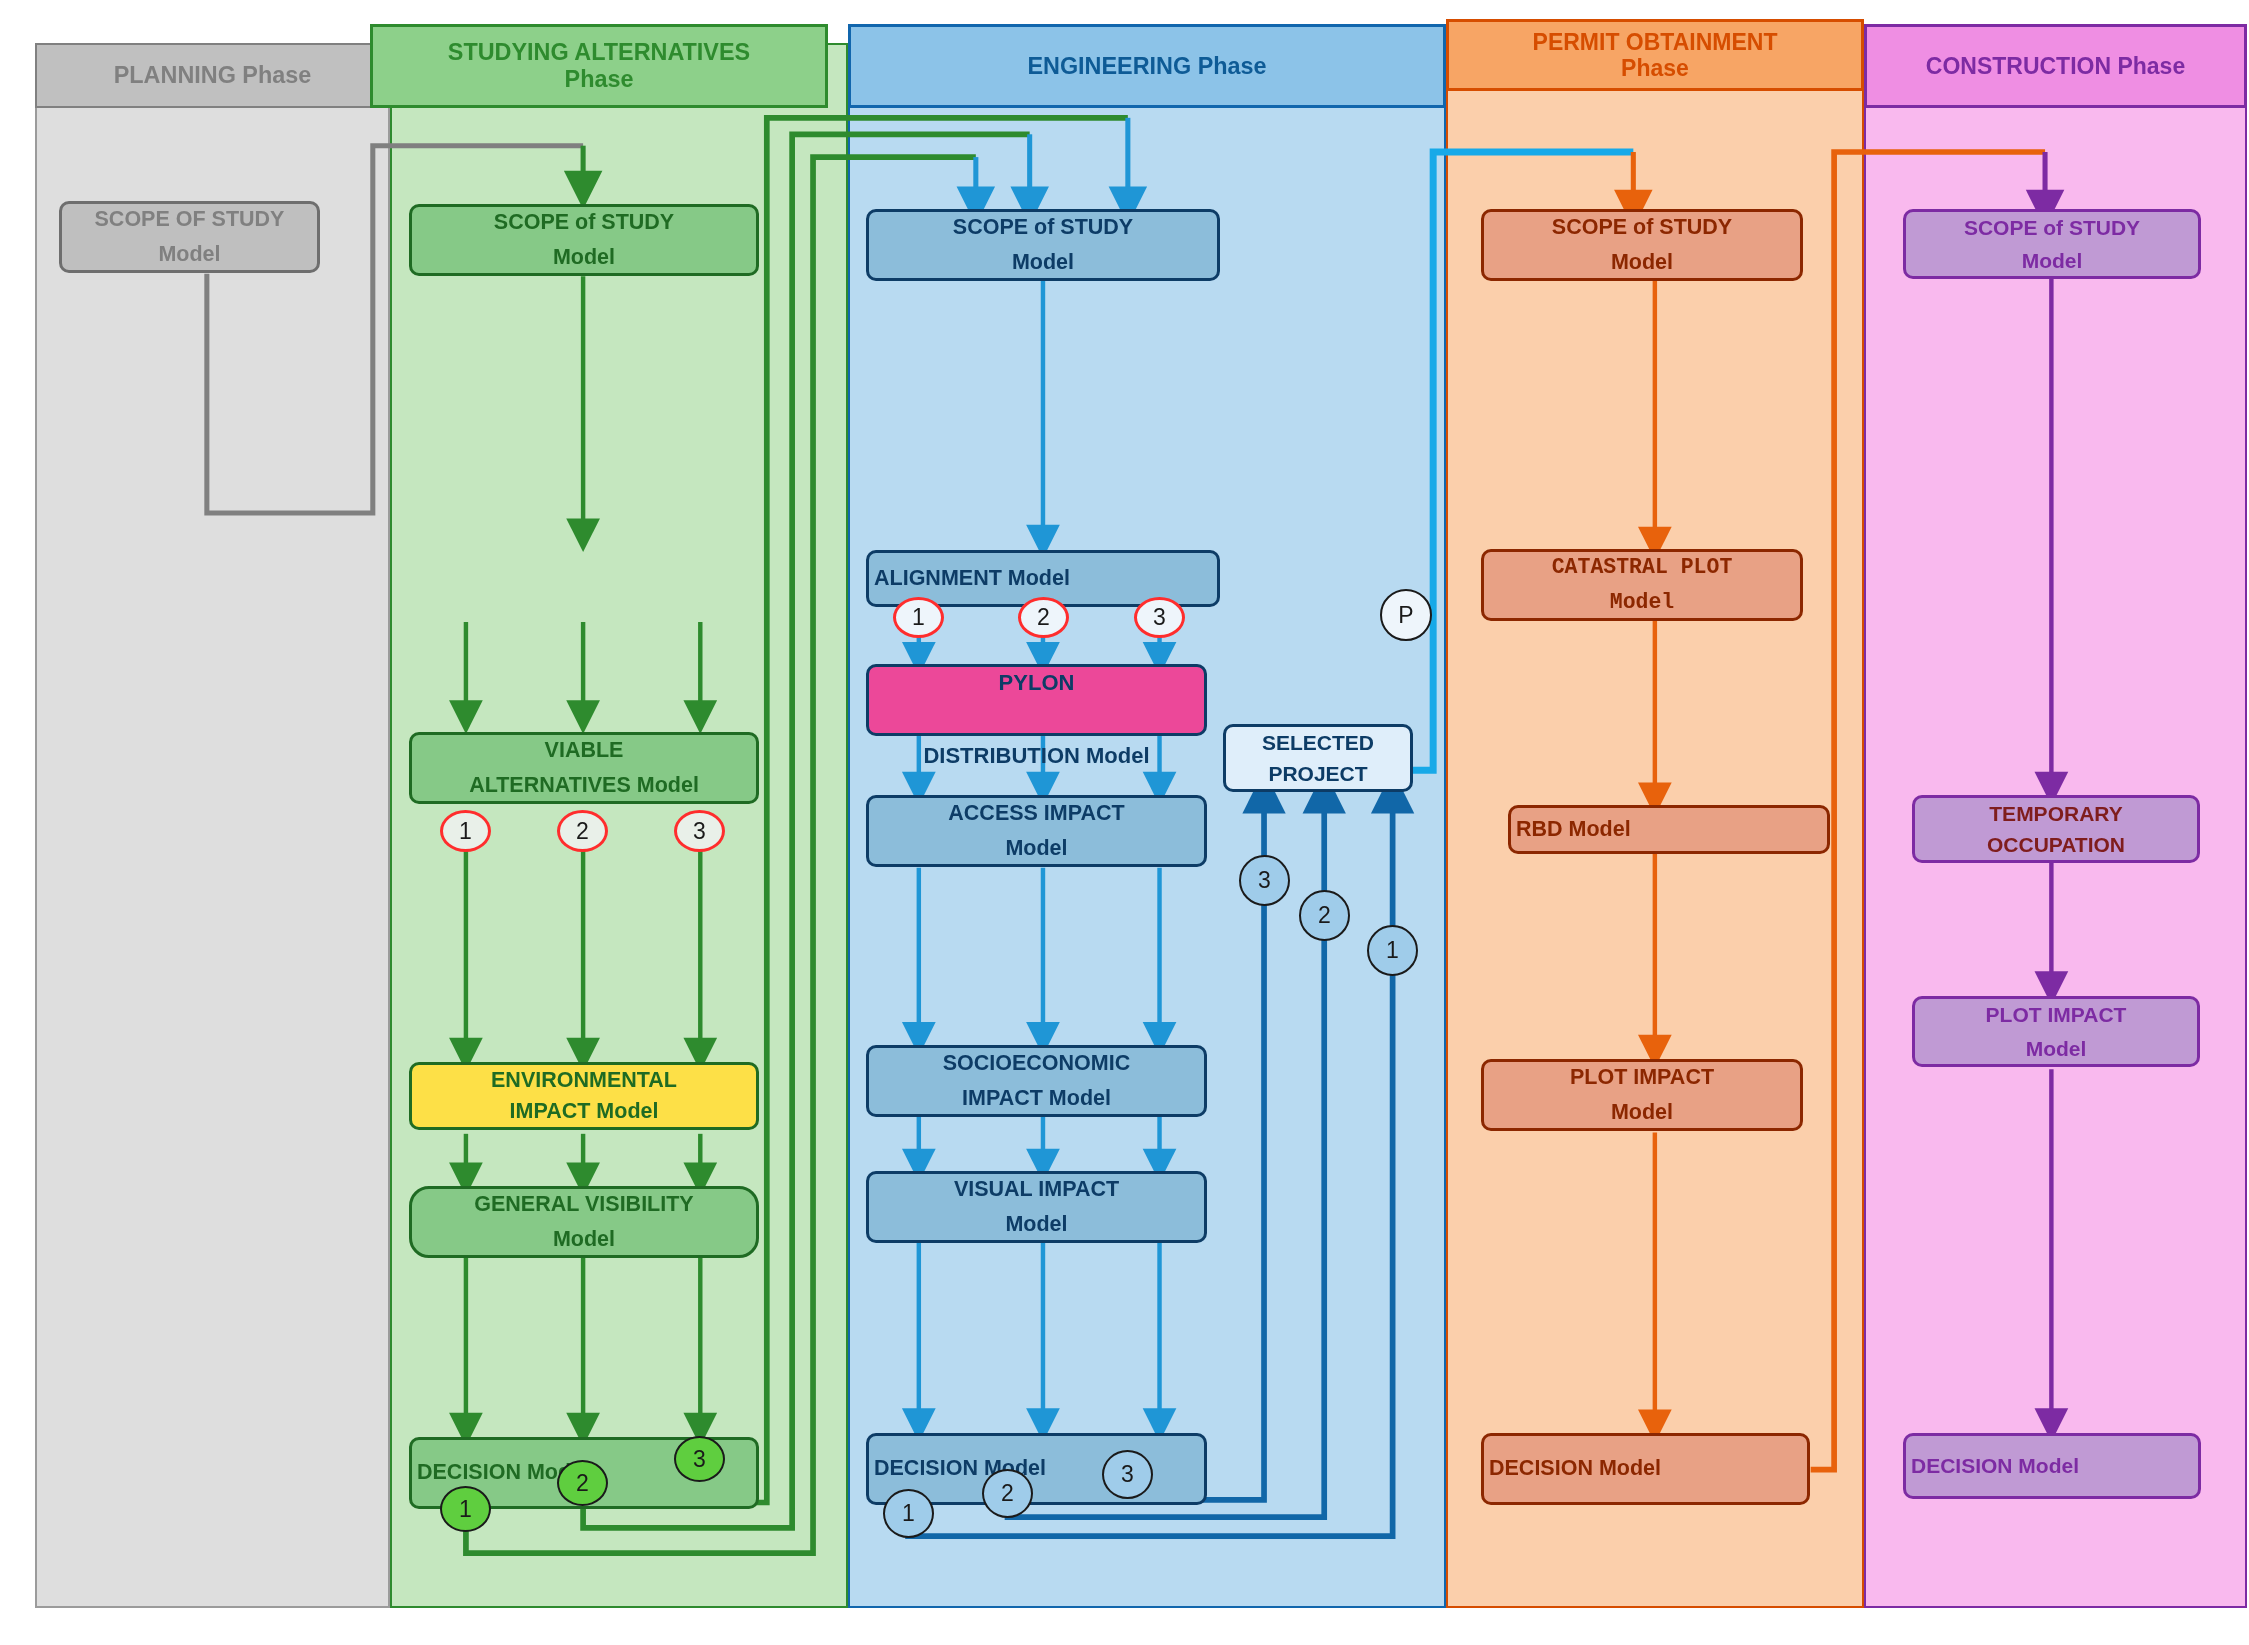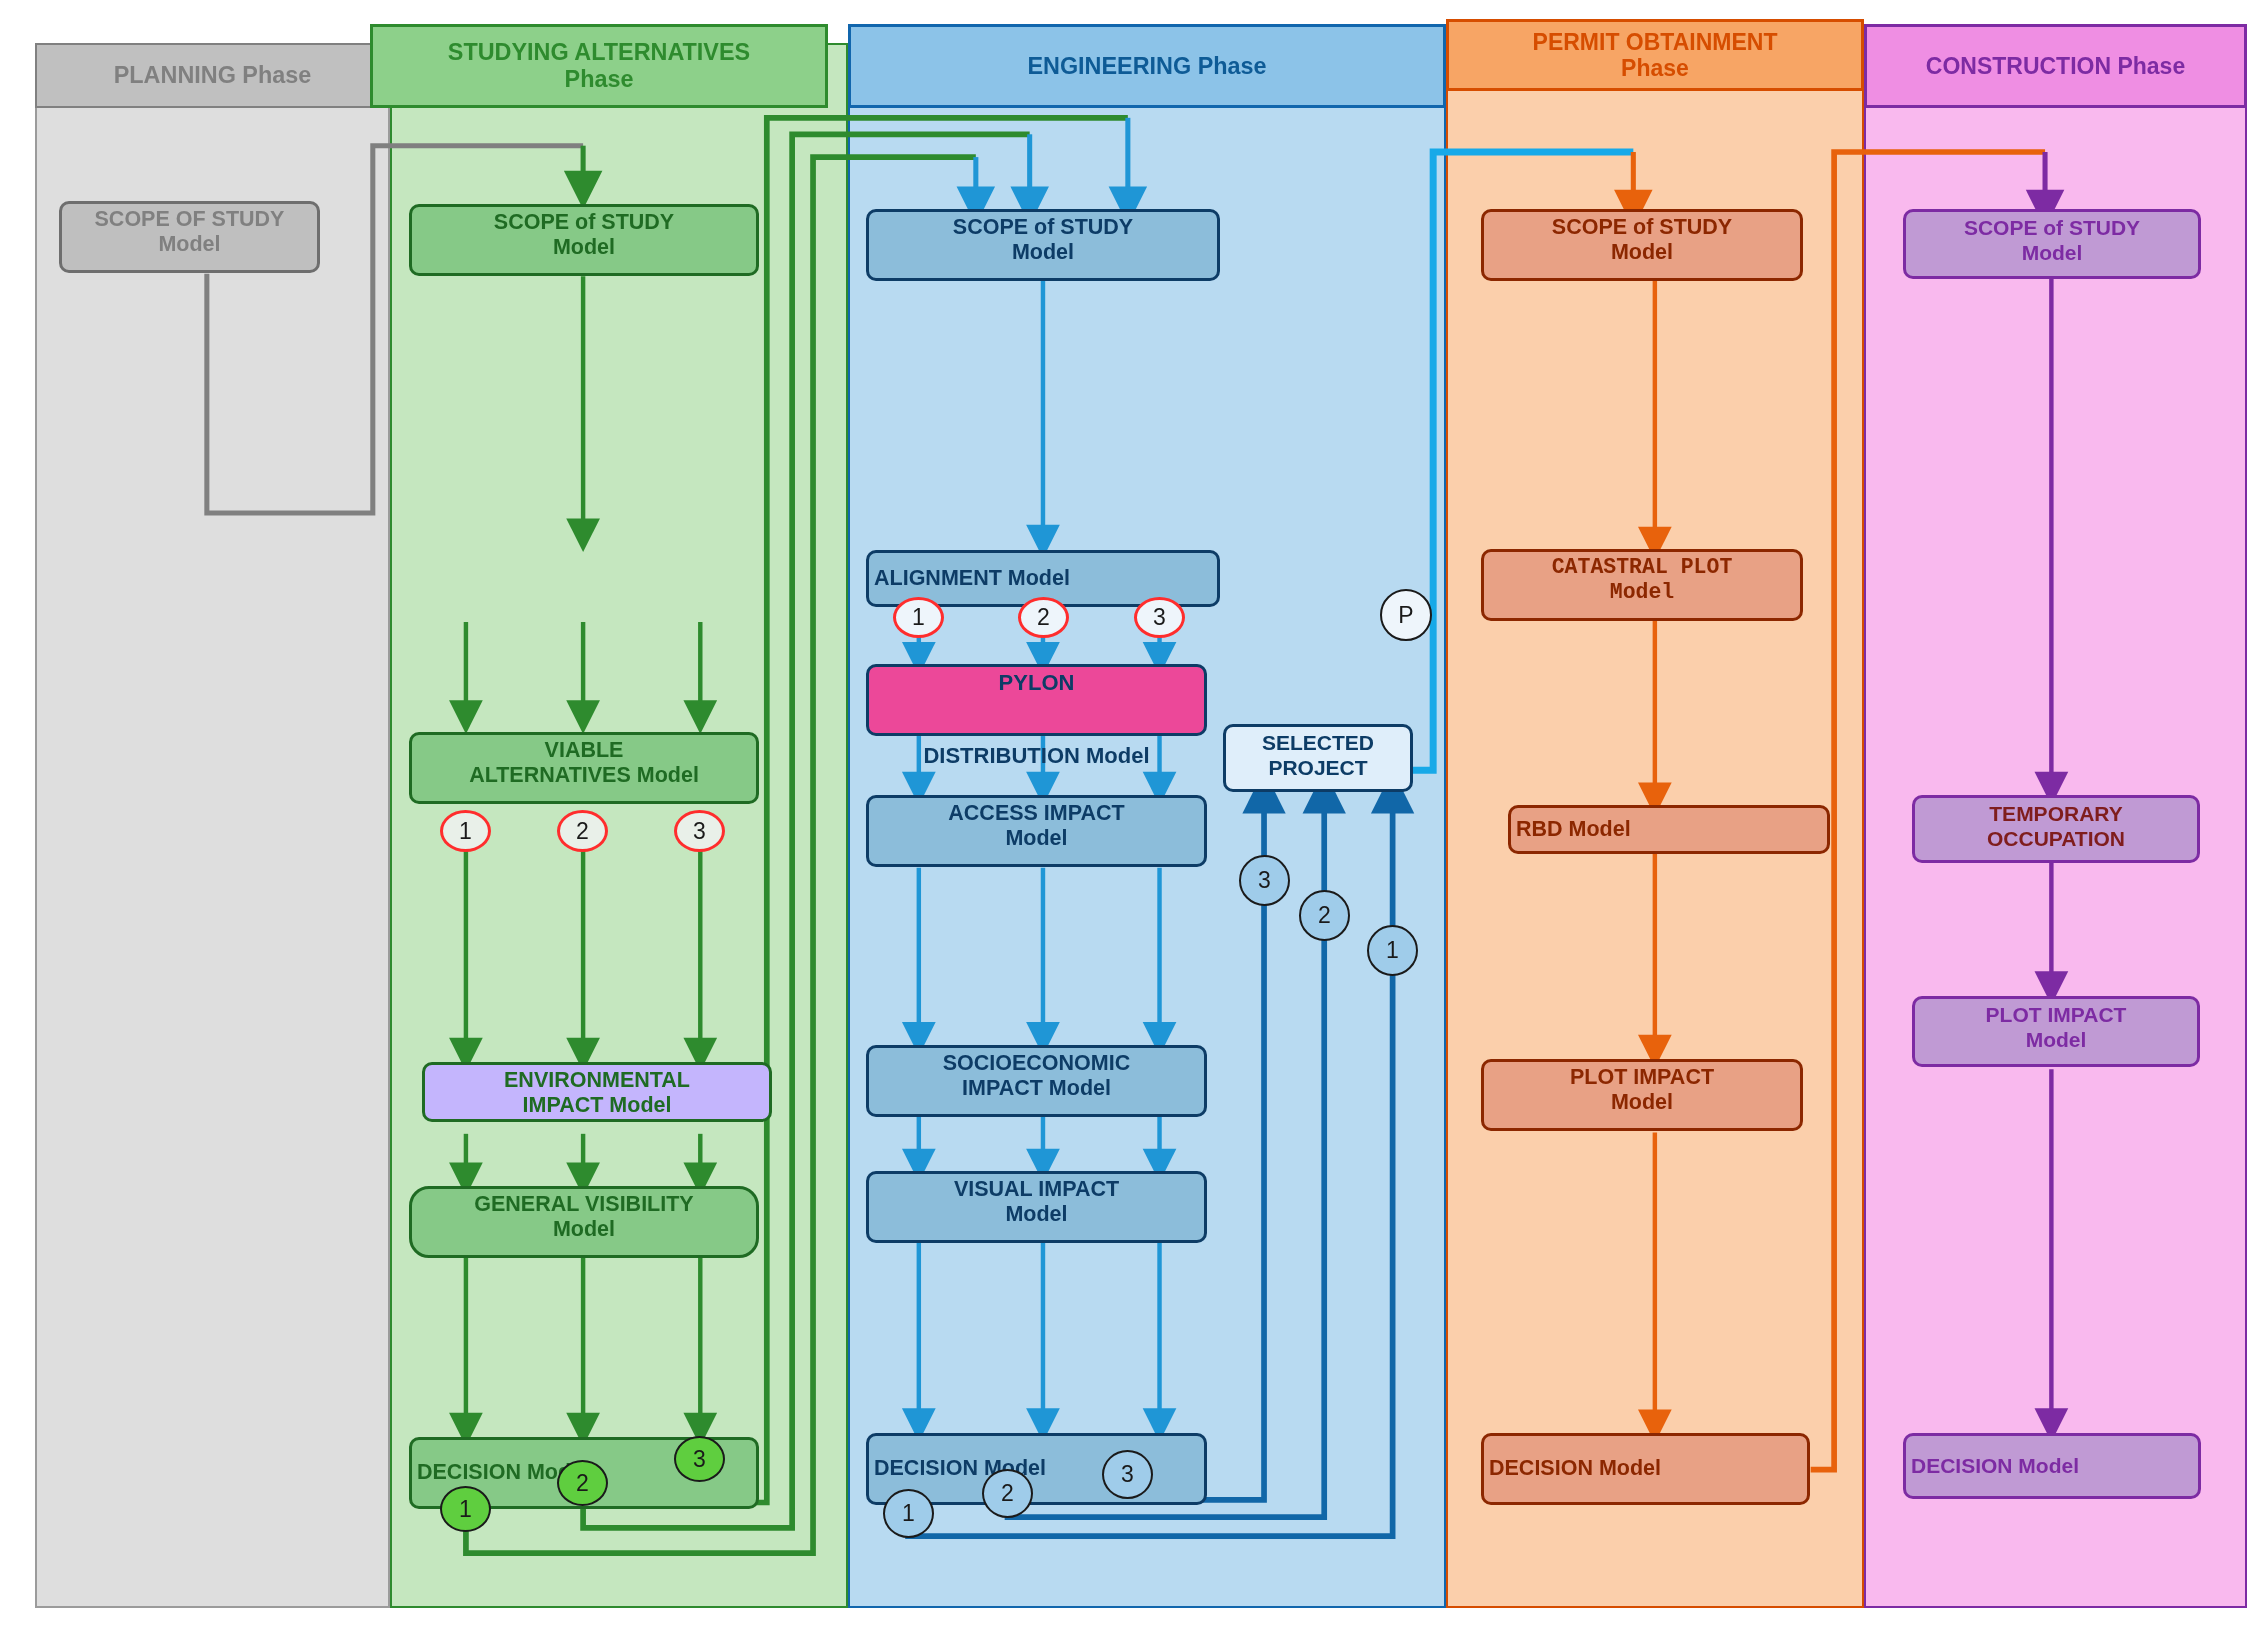--- a/index.html
+++ b/index.html
@@ -9,21 +9,21 @@
   svg.layer{position:absolute;left:0;top:0;width:2250px;height:1645px;}
   .lanes{position:absolute;left:0;top:0;}
 
   
   .lane{position:absolute;box-sizing:border-box;}
   .lane-head{position:absolute;box-sizing:border-box;display:flex;align-items:center;
              justify-content:center;text-align:center;font-weight:bold;line-height:1.15;}
 
   
   .node{position:absolute;box-sizing:border-box;display:flex;align-items:center;
-        justify-content:flex-start;text-align:center;border-radius:10px;border-width:3.2px;
+        justify-content:space-between;text-align:center;border-radius:10px;border-width:3.2px;
         border-style:solid;font-weight:bold;line-height:1.2;padding:2.5px 5px;}
 
   
   .badge{position:absolute;box-sizing:border-box;display:flex;align-items:center;
          justify-content:center;font-weight:normal;border-style:solid;}
   .badge.ellipse{border-radius:50%;}
   .badge-txt{pointer-events:none;}
 </style>
 </head>
 <body>
@@ -172,21 +172,21 @@
     <span>SCOPE of STUDY</span>
     <span>Model</span>
   </div>
 
 
   <div class="node" style="left:409px;top:732px;width:350px;height:72px;background:#86c987;border-color:#1f6b23;color:#1f6b23;font-size:21.5px;flex-direction:column;">
     <span>VIABLE</span>
     <span>ALTERNATIVES Model</span>
   </div>
 
-  <div class="node" style="left:409px;top:1062px;width:350px;height:60px;background:#c4b5fd;border-color:#1f6b23;color:#1f6b23;font-size:21.5px;flex-direction:column;margin-left:13px;">
+  <div class="node" style="left:409px;top:1062px;width:350px;height:68px;background:#fde047;border-color:#1f6b23;color:#1f6b23;font-size:21.5px;flex-direction:column;">
     <span>ENVIRONMENTAL</span>
     <span>IMPACT Model</span>
   </div>
 
   <div class="node" style="left:409px;top:1186px;width:350px;height:72px;background:#86c987;border-color:#1f6b23;color:#1f6b23;font-size:21.5px;flex-direction:column;border-radius:20px;">
     <span>GENERAL VISIBILITY</span>
     <span>Model</span>
   </div>
 
   <div class="node" style="left:409px;top:1437px;width:350px;height:72px;background:#86c987;border-color:#1f6b23;color:#1f6b23;font-size:21.5px;">

